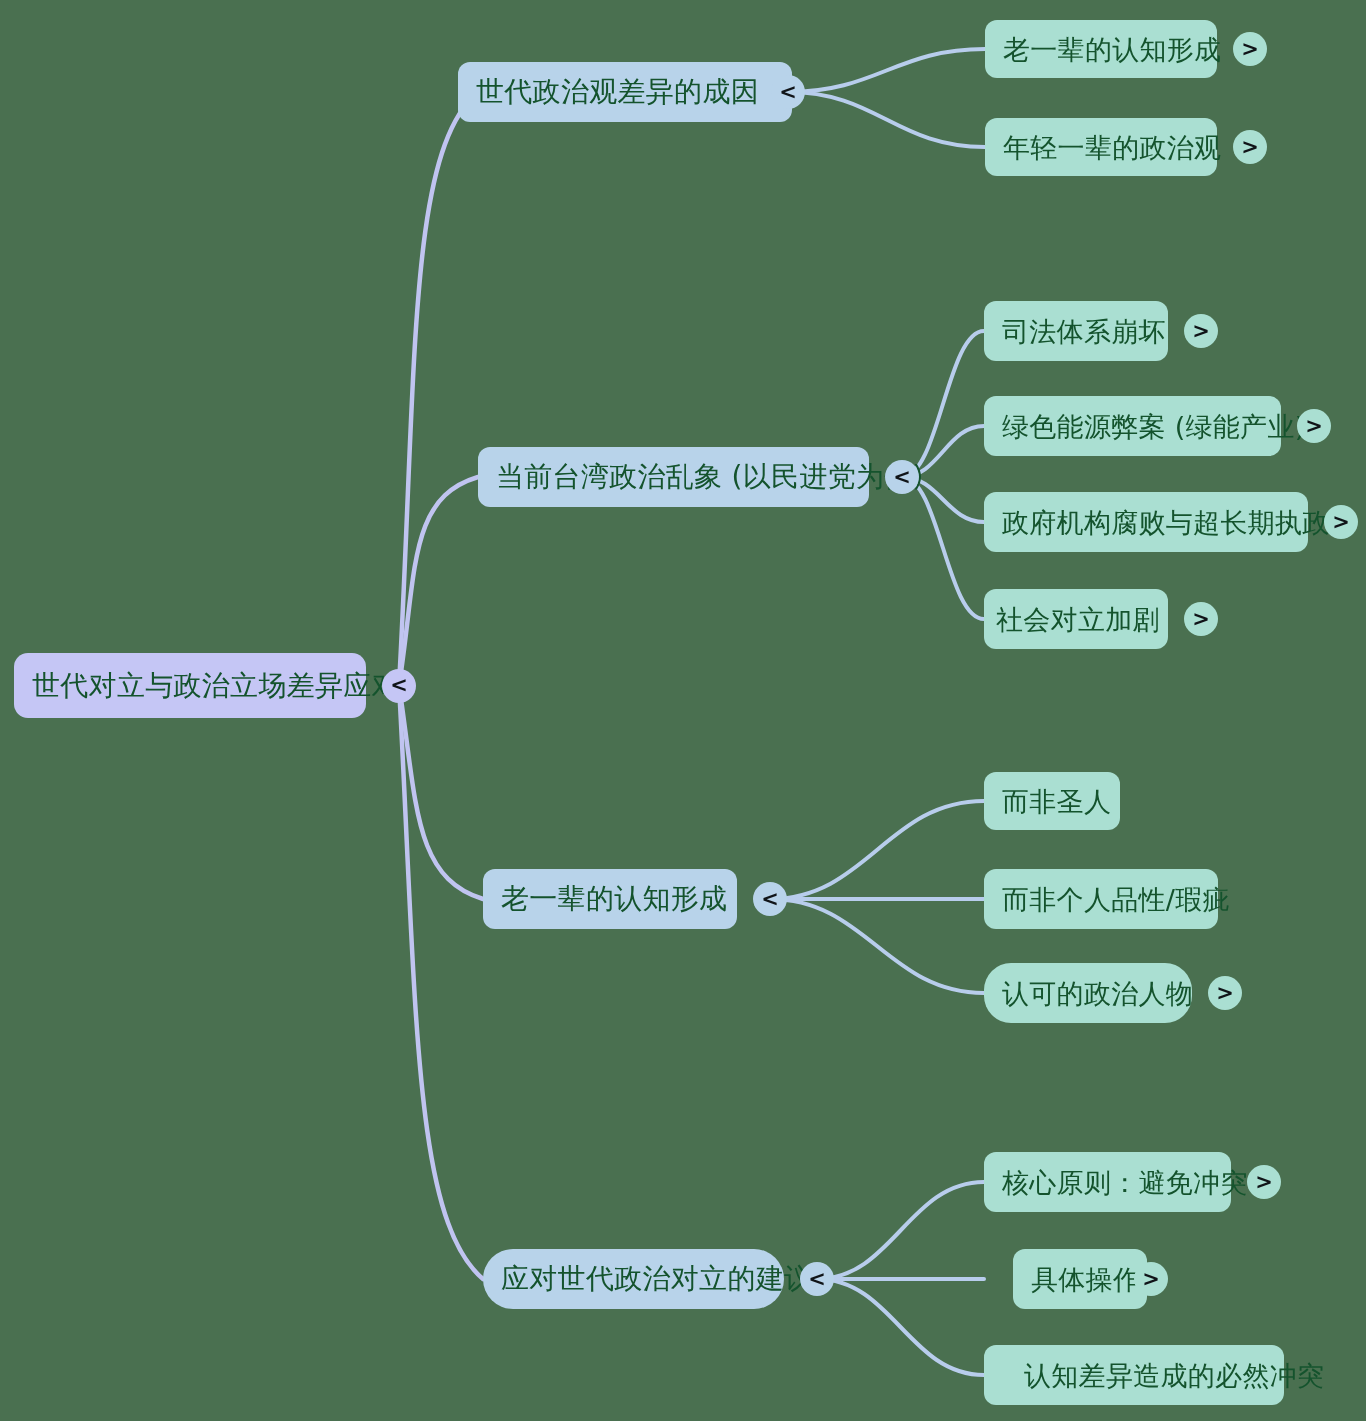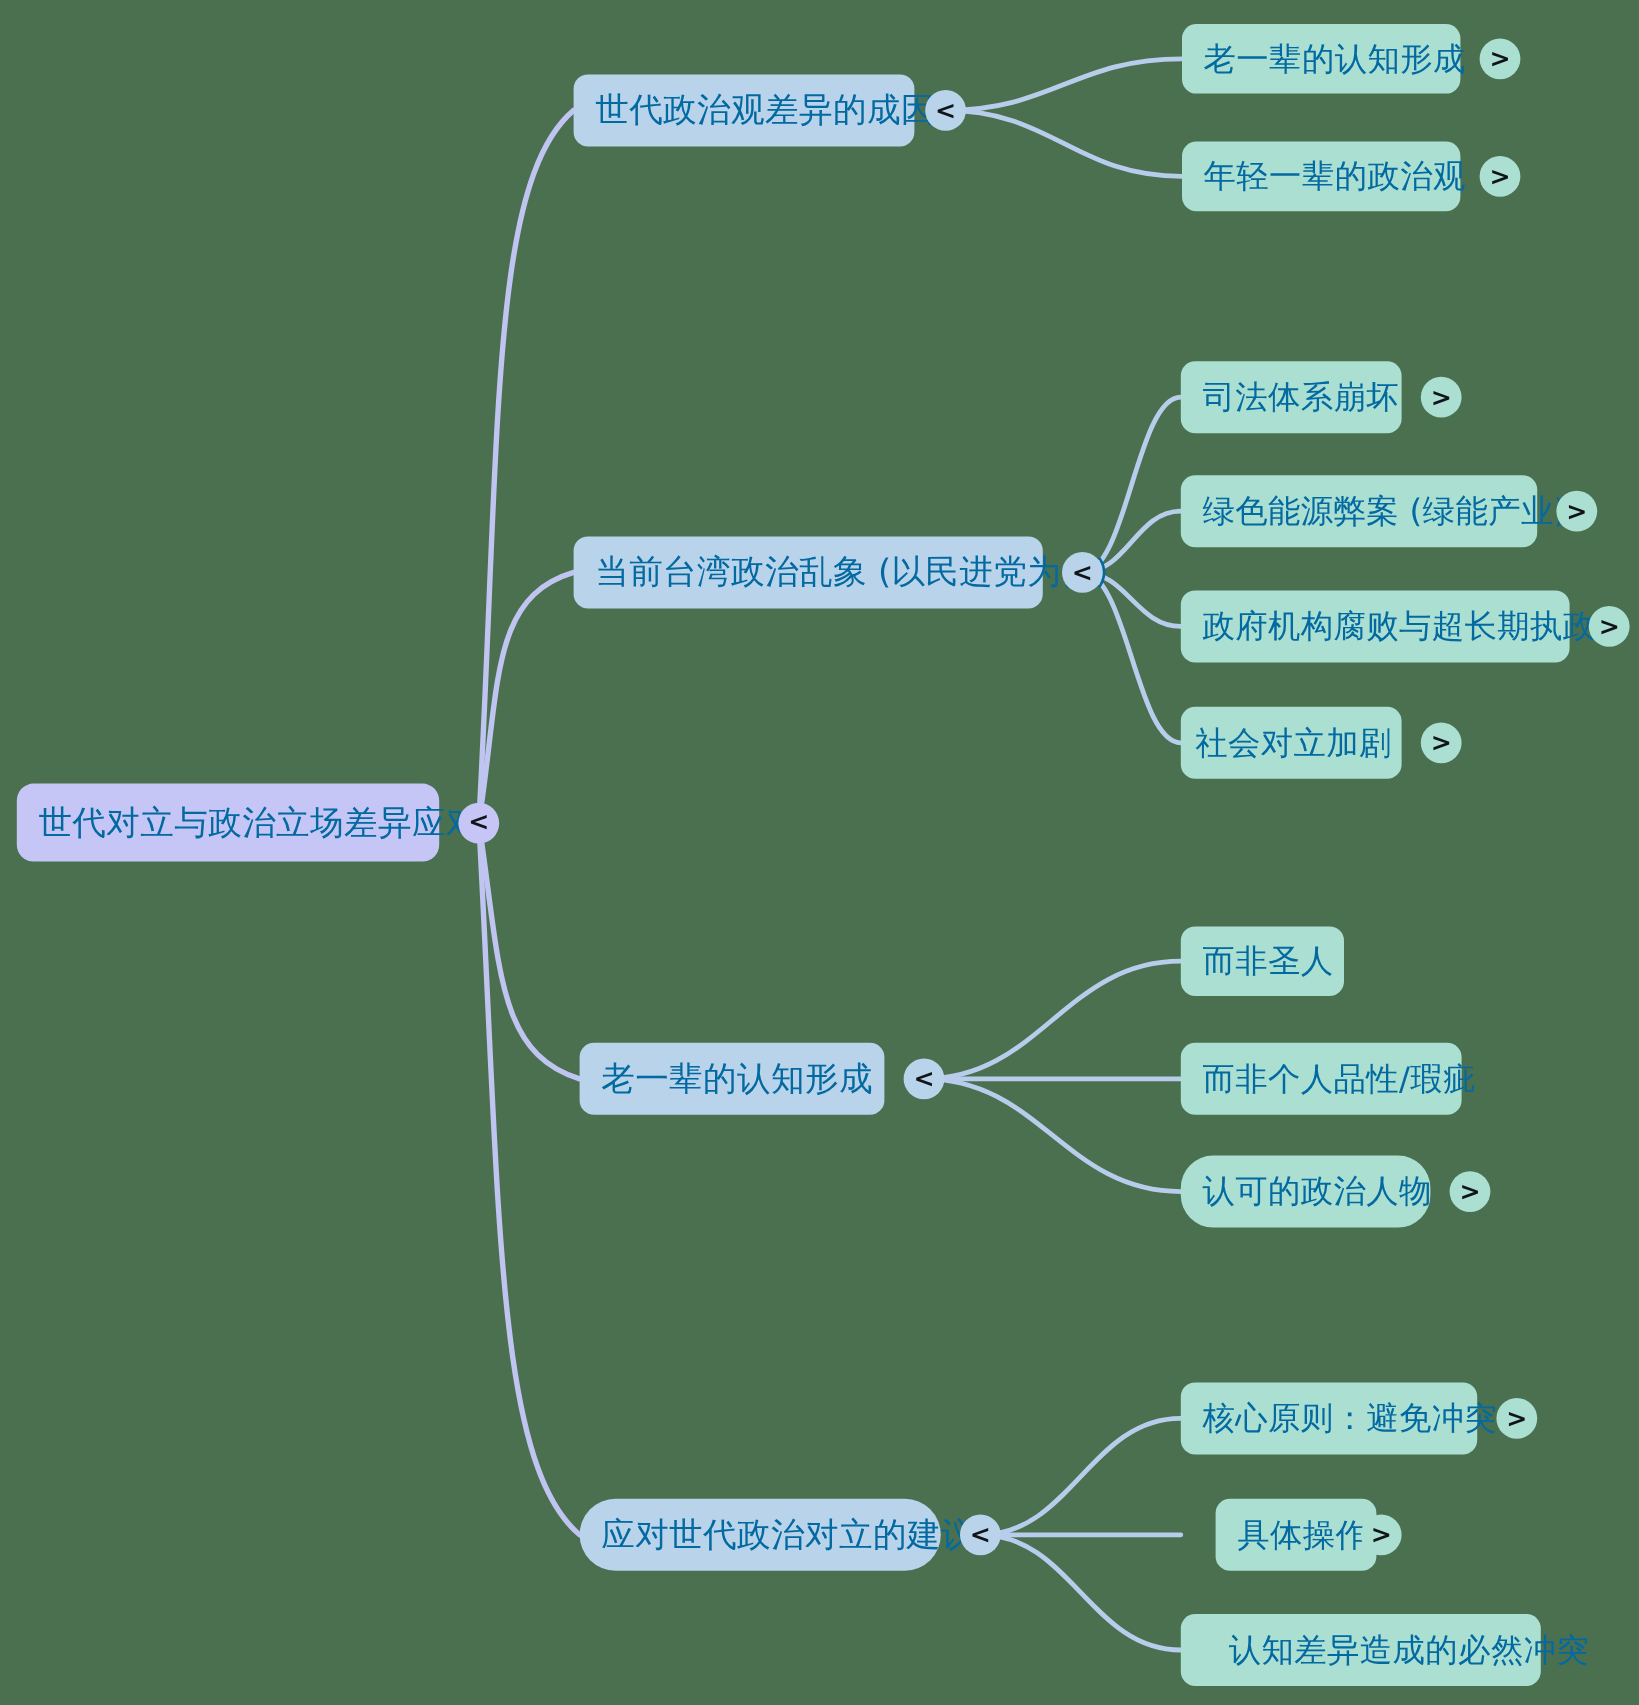--- a/index.html
+++ b/index.html
@@ -25,21 +25,21 @@
   }
   .node {
     position: absolute;
     display: flex;
     align-items: center;
     justify-content: flex-start;
     box-sizing: border-box;
     border-radius: 12px;
     padding: 0 18px;
     white-space: nowrap;
-    color: #0369a1;
+    color: #14532d;
     font-size: 27px;
     line-height: 1;
     letter-spacing: 0.3px;
   }
   .node.root {
     background: #c5c6f5;
     border-radius: 14px;
     font-size: 28px;
   }
   .node.branch {
@@ -87,21 +87,21 @@
       <path d="M 770 899 C 866.3 899, 887.7 899, 984 899" fill="none" stroke="#b8cdec" stroke-width="4" stroke-linecap="round"></path>
       <path d="M 770 899 C 866.3 899, 887.7 993, 984 993" fill="none" stroke="#b8cdec" stroke-width="4" stroke-linecap="round"></path>
       <path d="M 399 685.5 C 417 1011.925, 413 1219.65, 483 1279" fill="none" stroke="#c0c4f0" stroke-width="4.5" stroke-linecap="round"></path>
       <path d="M 817 1279 C 892.15 1279, 908.85 1182, 984 1182" fill="none" stroke="#b8cdec" stroke-width="4" stroke-linecap="round"></path>
       <path d="M 817 1279 C 892.15 1279, 908.85 1279, 984 1279" fill="none" stroke="#b8cdec" stroke-width="4" stroke-linecap="round"></path>
       <path d="M 817 1279 C 892.15 1279, 908.85 1375, 984 1375" fill="none" stroke="#b8cdec" stroke-width="4" stroke-linecap="round"></path>
     </svg>
   <div id="nodes">
       <div class="node root" style="left: 14px; top: 653px; width: 352px; height: 65px; background: rgb(197, 198, 245);">世代对立与政治立场差异应对</div>
       <div class="toggle lav" style="left: 382px; top: 668.5px;">&lt;</div>
-      <div class="node branch" style="left: 478px; top: 62px; width: 284px; height: 60px; background: rgb(184, 211, 234);">世代政治观差异的成因</div>
+      <div class="node branch" style="left: 458px; top: 62px; width: 334px; height: 60px; background: rgb(184, 211, 234);">世代政治观差异的成因</div>
       <div class="toggle blue" style="left: 771px; top: 75px;">&lt;</div>
       <div class="node leaf" style="left: 985px; top: 20px; width: 232px; height: 58px; background: rgb(170, 223, 210);">老一辈的认知形成</div>
       <div class="toggle green" style="left: 1233px; top: 32px;">&gt;</div>
       <div class="node leaf" style="left: 985px; top: 118px; width: 232px; height: 58px; background: rgb(170, 223, 210);">年轻一辈的政治观</div>
       <div class="toggle green" style="left: 1233px; top: 130px;">&gt;</div>
       <div class="node branch" style="left: 478px; top: 447px; width: 391px; height: 60px; background: rgb(184, 211, 234);">当前台湾政治乱象 (以民进党为例)</div>
       <div class="toggle blue" style="left: 885px; top: 460px;">&lt;</div>
       <div class="node leaf" style="left: 984px; top: 301px; width: 184px; height: 60px; background: rgb(170, 223, 210);">司法体系崩坏</div>
       <div class="toggle green" style="left: 1184px; top: 314px;">&gt;</div>
       <div class="node leaf" style="left: 984px; top: 396px; width: 297px; height: 60px; background: rgb(170, 223, 210);">绿色能源弊案 (绿能产业)</div>

